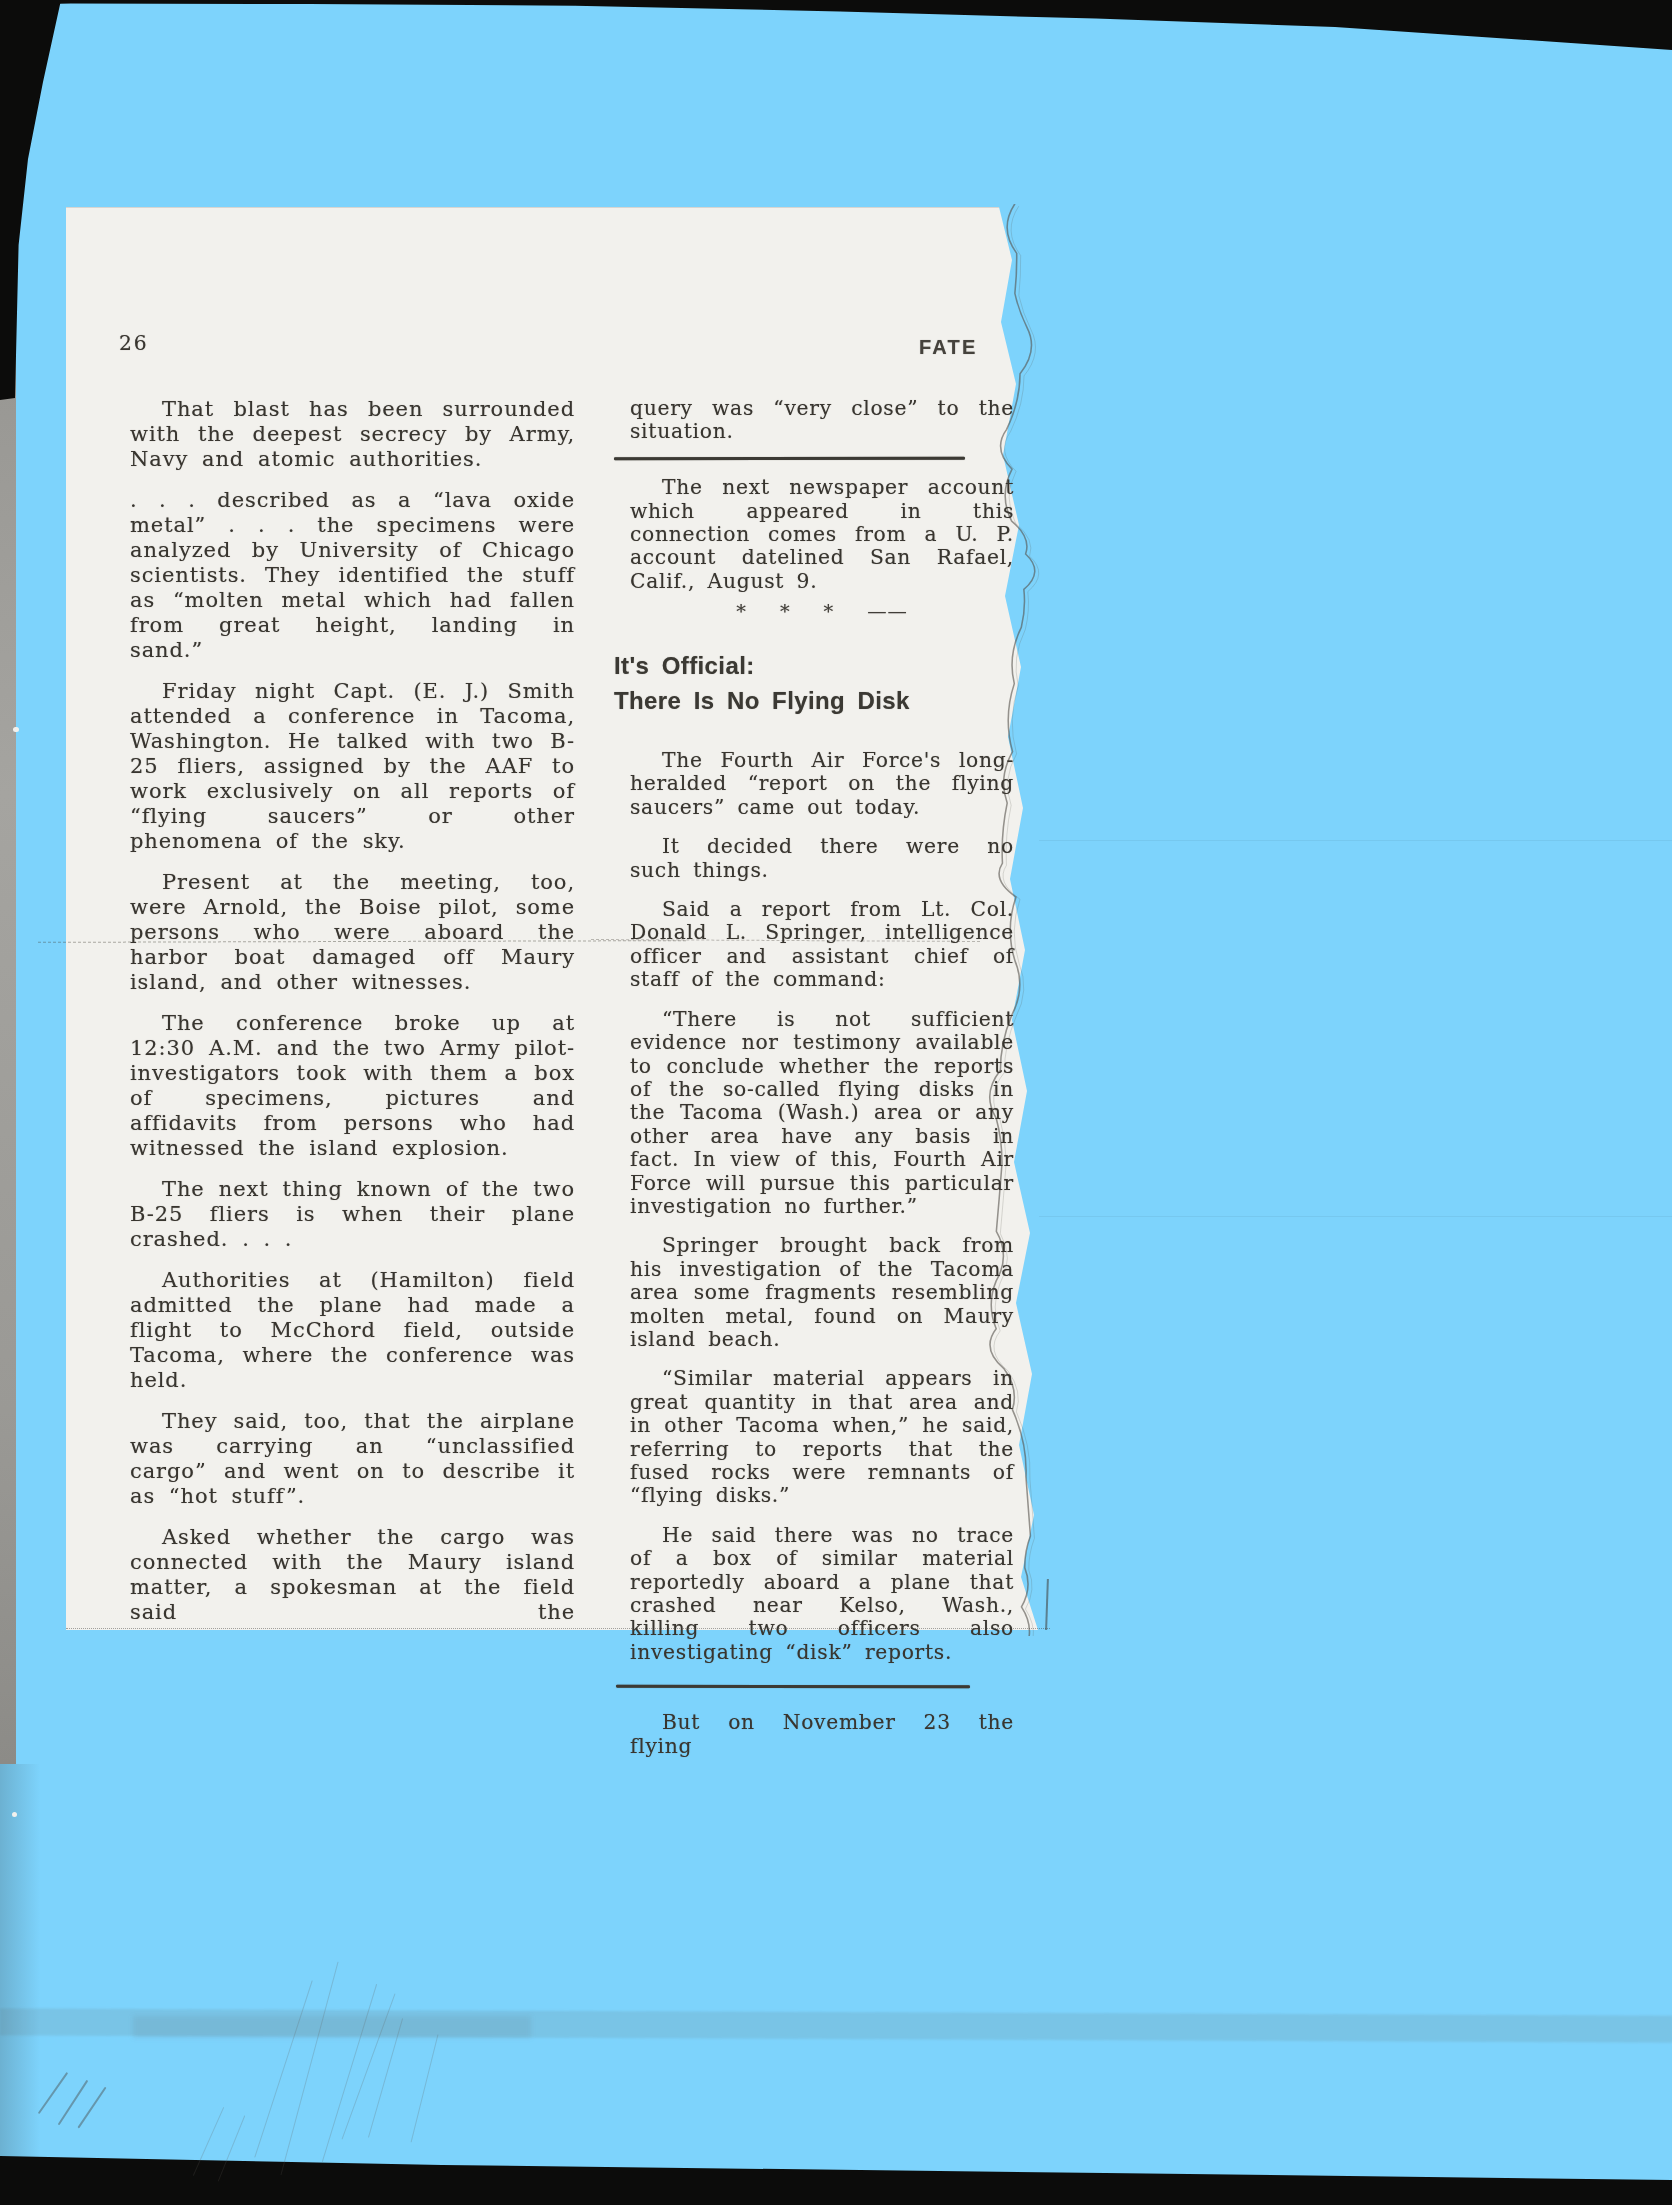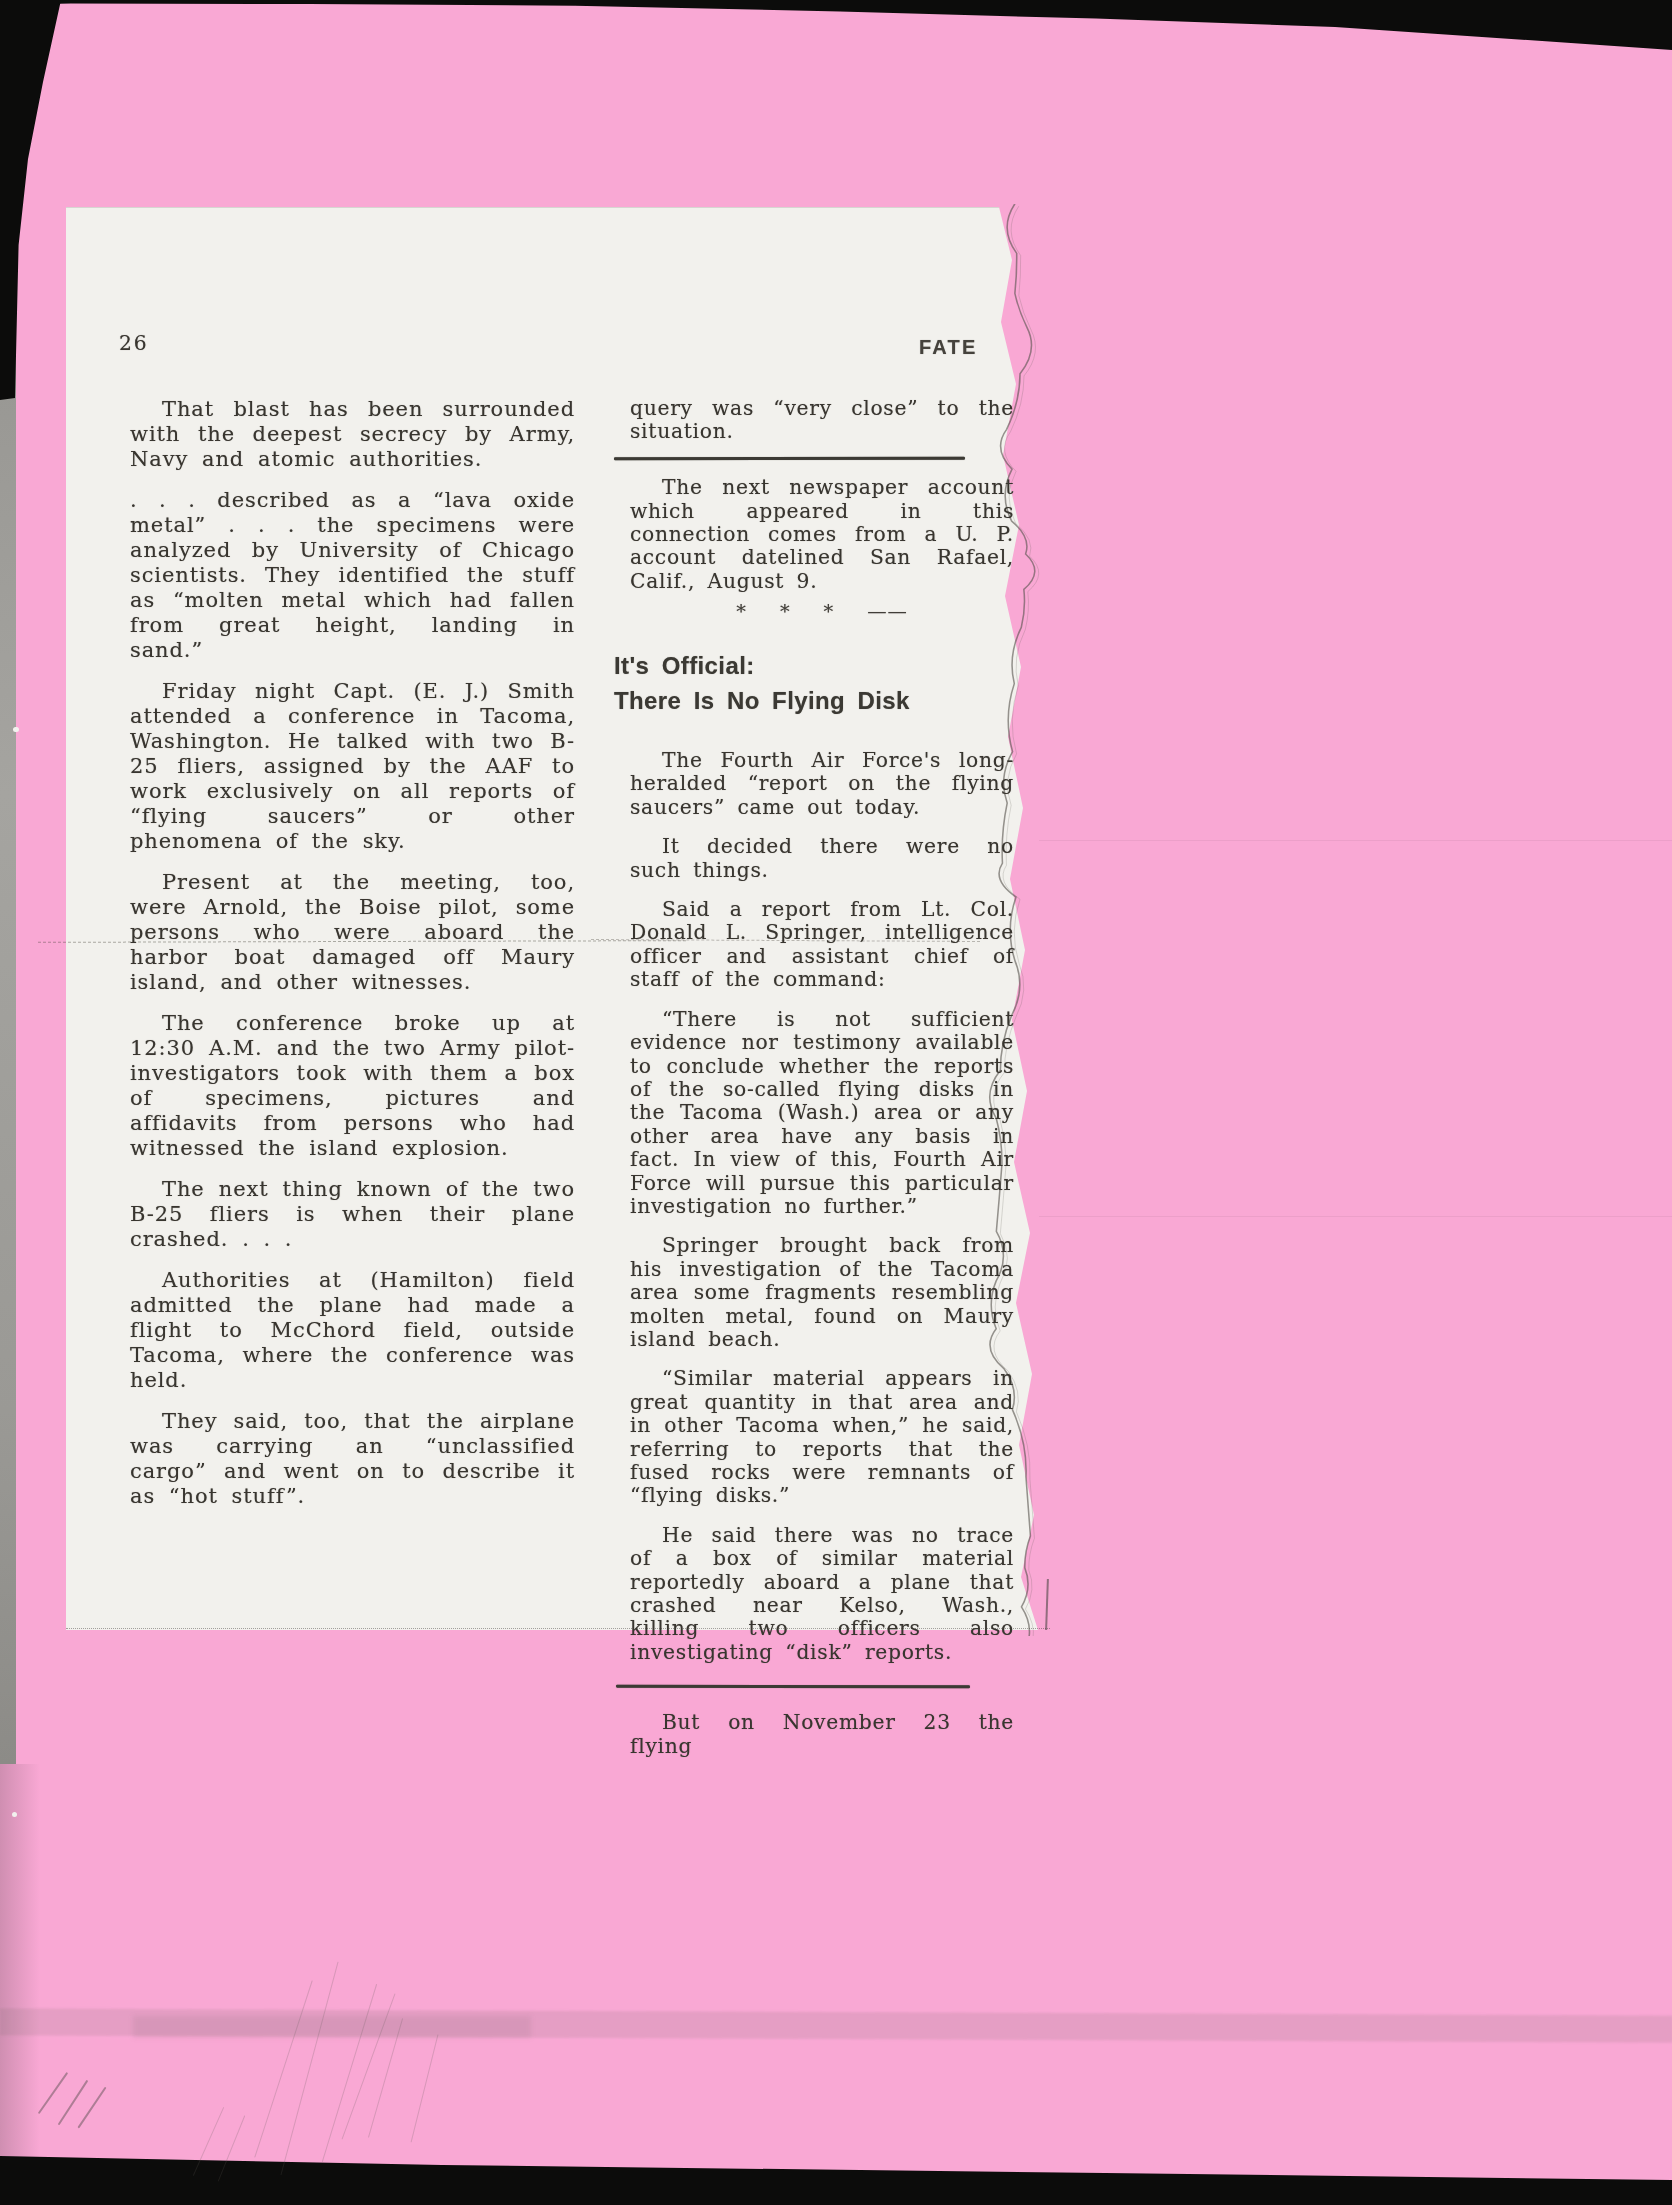--- a/index.html
+++ b/index.html
@@ -1,19 +1,19 @@
 <!DOCTYPE html>
 <html style="font-size:7px"><head>
 <meta charset="utf-8">
 <style>
   html,body{margin:0;padding:0;background:#222;}
   #scan{
     position:relative;
     width:1673px;height:2205px;
-    background:#f9a8d4;
+    background:#7dd3fc;
     overflow:hidden;
     font-family:"DejaVu Serif", serif;
   }
   
   .edge{position:absolute;background:#0c0c0b;}
   #edge-top{
     left:0;top:0;width:1673px;height:51px;
     clip-path:polygon(0 0,1673px 0,1673px 50px,1335px 27px,1096px 18.6px,840px 11.5px,575px 5.7px,309px 4px,71px 3.5px,0 4.9px);
   }
   #edge-topleft{
@@ -155,20 +155,21 @@
 
   <div class="col ink" id="col-left">
     <p>That blast has been surrounded with the deepest secrecy by Army, Navy and atomic authorities.</p>
     <p class="noindent">. . . described as a “lava oxide metal” . . . the specimens were analyzed by University of Chicago scientists. They identified the stuff as “molten metal which had fallen from great height, landing in sand.”</p>
     <p>Friday night Capt. (E. J.) Smith attended a conference in Tacoma, Washington. He talked with two B-25 fliers, assigned by the AAF to work exclusively on all reports of “flying saucers” or other phenomena of the sky.</p>
     <p>Present at the meeting, too, were Arnold, the Boise pilot, some persons who were aboard the harbor boat damaged off Maury island, and other witnesses.</p>
     <p>The conference broke up at 12:30 A.M. and the two Army pilot-investigators took with them a box of specimens, pictures and affidavits from persons who had witnessed the island explosion.</p>
     <p>The next thing known of the two B-25 fliers is when their plane crashed. . . .</p>
     <p>Authorities at (Hamilton) field admitted the plane had made a flight to McChord field, outside Tacoma, where the conference was held.</p>
     <p>They said, too, that the airplane was carrying an “unclassified cargo” and went on to describe it as “hot stuff”.</p>
+    <p class="justify-last">Asked whether the cargo was connected with the Maury island matter, a spokesman at the field said the</p>
   </div>
 
   <div class="col ink" id="col-right">
     <p class="noindent">query was “very close” to the situation.</p>
     <div class="rule" id="rule-1"></div>
     <p>The next newspaper account which appeared in this connection comes from a U. P. account datelined San Rafael, Calif., August 9.</p>
     <p id="asterisk-separator">* * * ——</p>
     <h2 id="article-kicker">It's Official:</h2>
     <h1 id="article-title">There Is No Flying Disk</h1>
     <p class="first-body">The Fourth Air Force's long-heralded “report on the flying saucers” came out today.</p>

